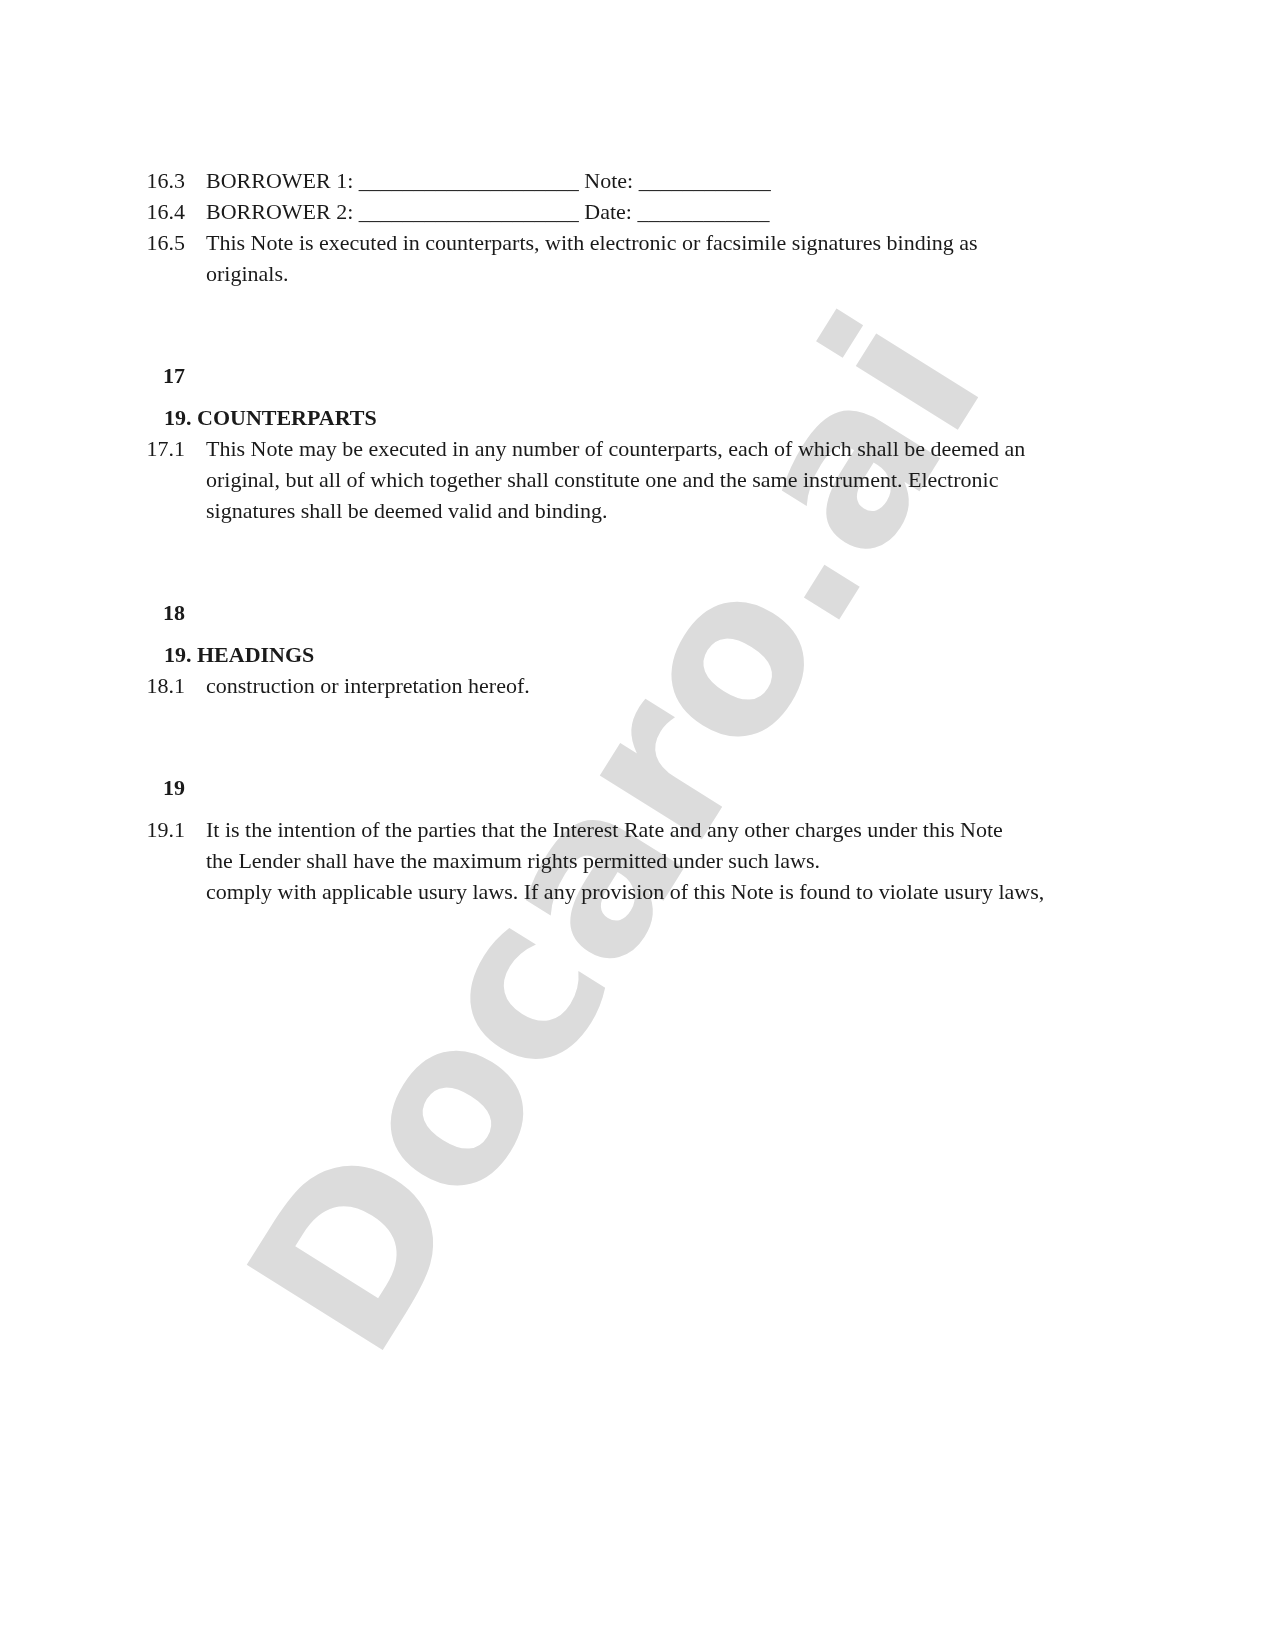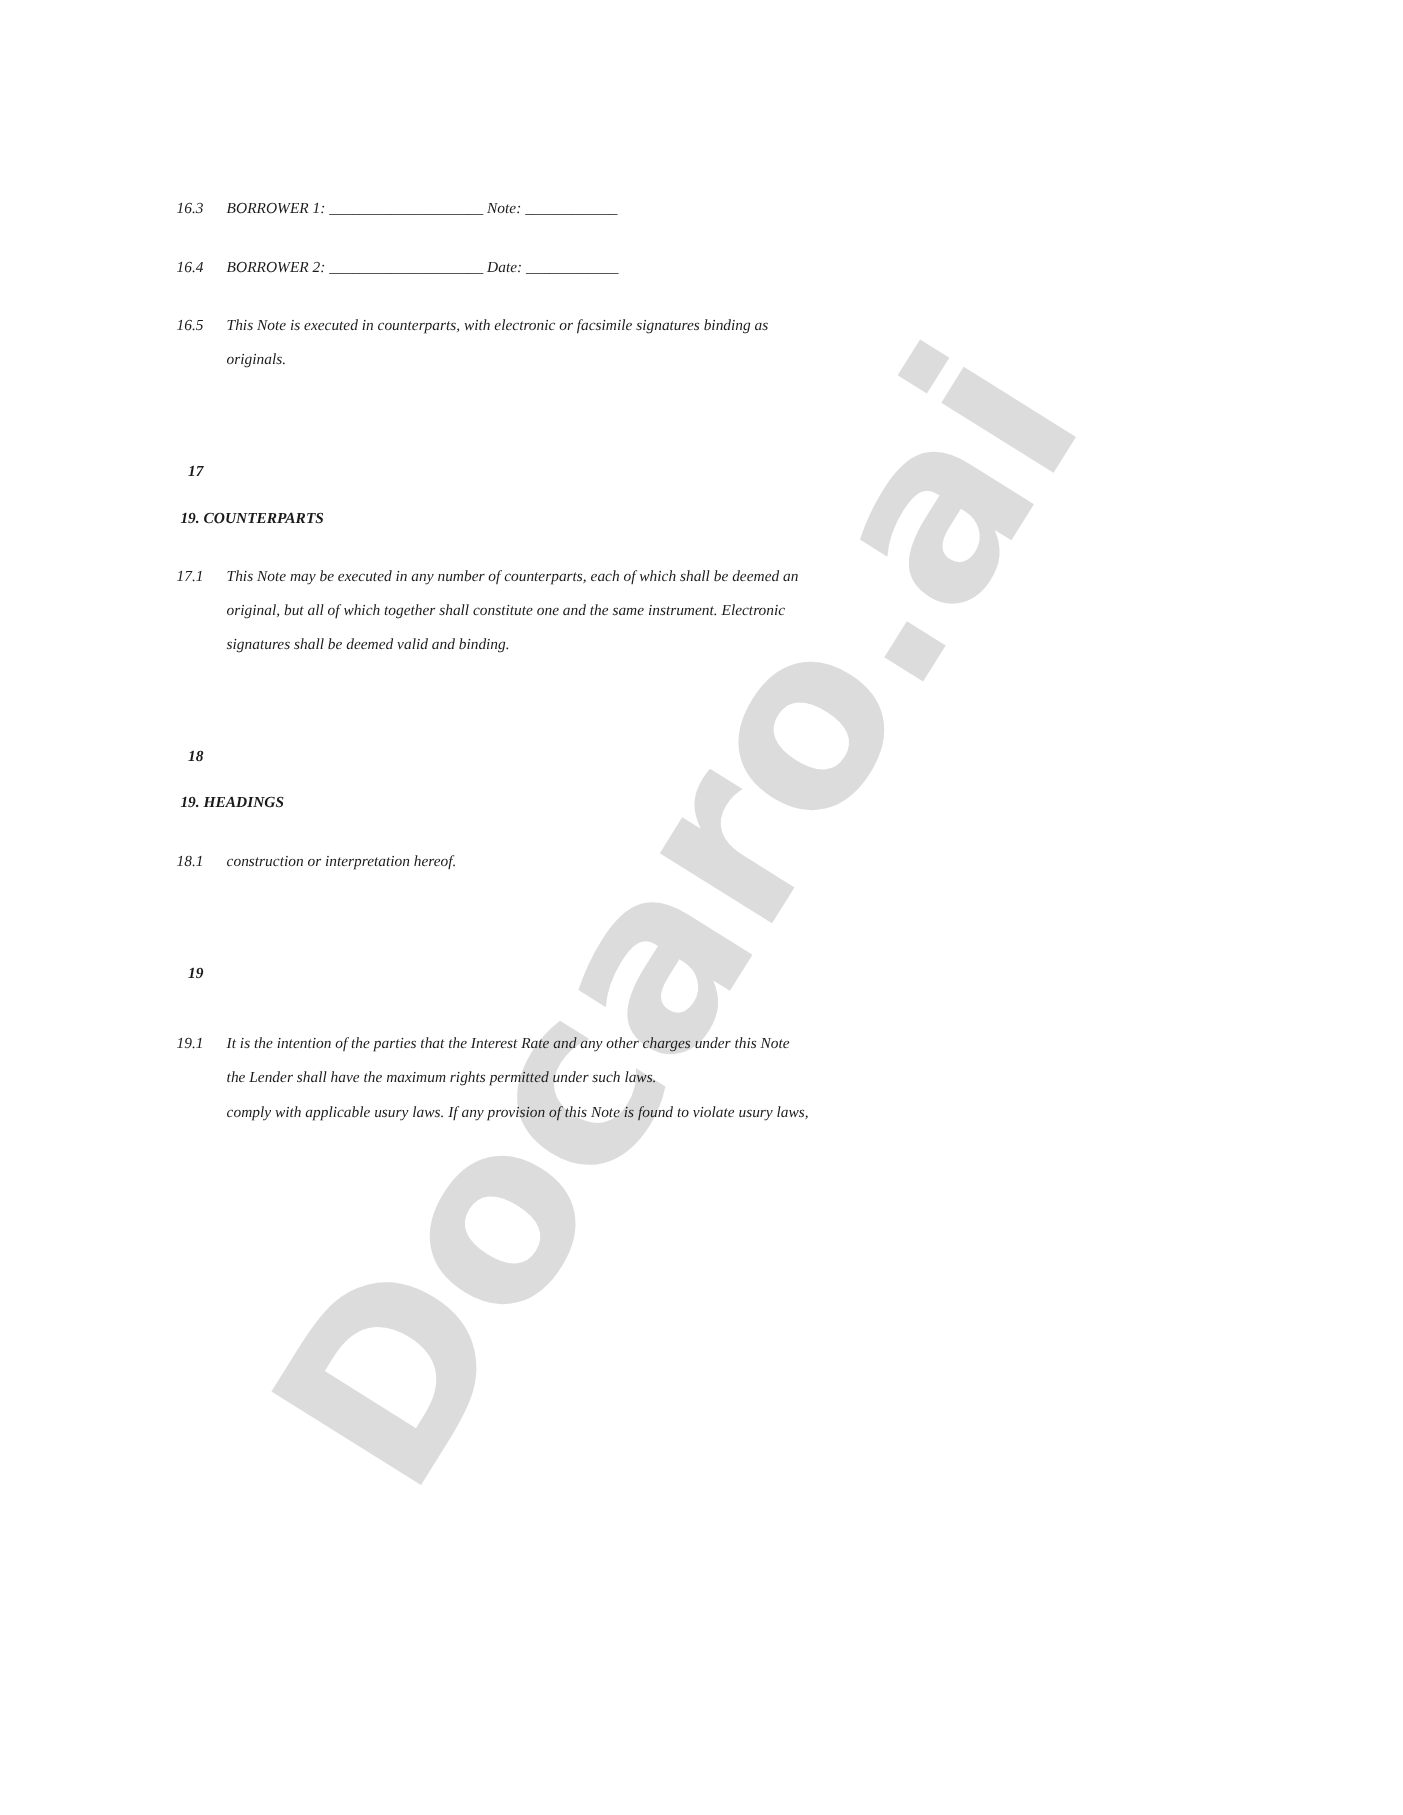--- a/index.html
+++ b/index.html
@@ -25,37 +25,36 @@
     font-weight: bold;
     font-size: 220px;
     letter-spacing: -0.01em;
     color: #dcdcdc;
     white-space: nowrap;
     z-index: 0;
     user-select: none;
   }
   .doc {
     position: absolute;
-    top: 175px;
+    top: 165px;
     left: 143px;
     width: 1010px;
     z-index: 1;
-    font-size: 14px;
+    font-size: 22px;
     line-height: 31px;
-    font-style: italic;
   }
   .item { display: flex; align-items: flex-start; }
   .item .num {
     flex: 0 0 42px;
     width: 42px;
     text-align: right;
     white-space: nowrap;
   }
   .item .body { margin-left: 21px; }
-  .item + .item { margin-top: 22px; }
+  .item + .item { }
   .heading { font-weight: bold; margin-top: 71px !important; flex-direction: column; }
   .ln { white-space: pre; }
 </style>
 </head>
 <body>
 
 <div class="page">
 
   <div class="watermark">Docaro.ai</div>
 

